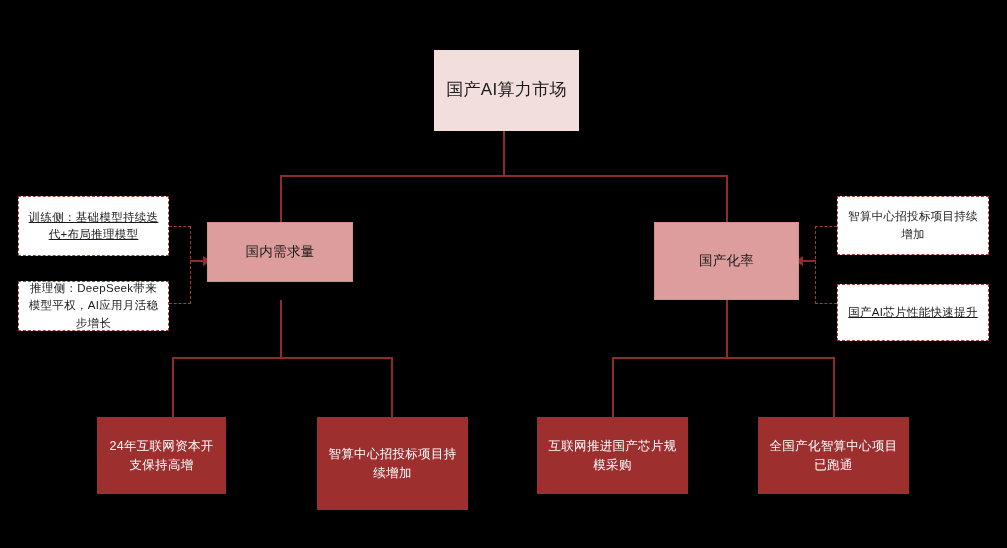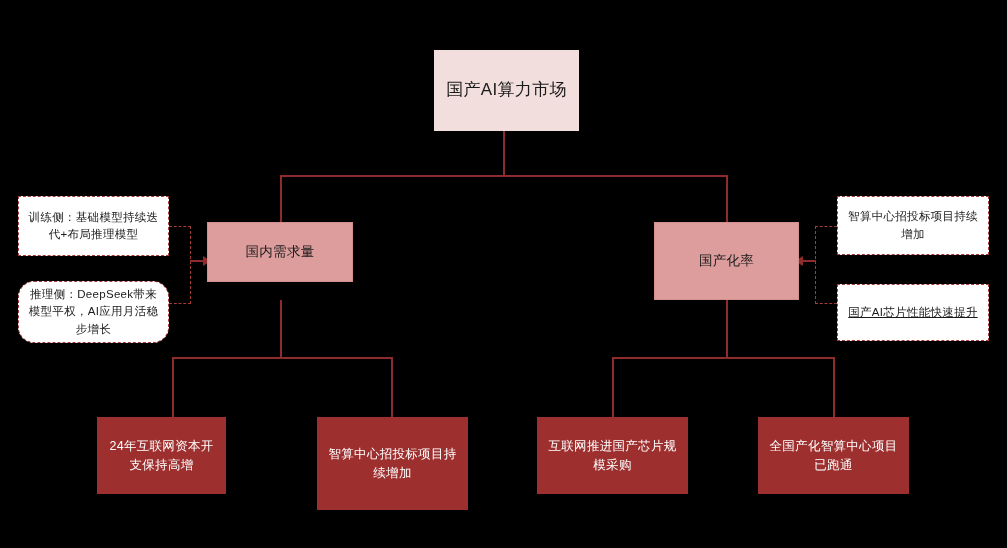--- a/index.html
+++ b/index.html
@@ -144,25 +144,25 @@
   </div>
 
   <div class="node lvl-leaf" style="left:537px; top:417px; width:151px; height:77px;">
     <span class="txt">互联网推进国产芯片规模采购</span>
   </div>
 
   <div class="node lvl-leaf" style="left:758px; top:417px; width:151px; height:77px;">
     <span class="txt">全国产化智算中心项目已跑通</span>
   </div>
 
-  <div class="node note" style="left:18px; top:196px; width:151px; height:60px;">
+  <div class="node note" style="left:18px; top:196px; width:151px; height:60px;text-decoration:underline;">
     <span class="txt">训练侧：基础模型持续迭代+布局推理模型</span>
   </div>
 
-  <div class="node note" style="left:18px; top:281px; width:151px; height:62px;border-radius:16px;">
+  <div class="node note" style="left:18px; top:281px; width:151px; height:50px;">
     <span class="txt">推理侧：DeepSeek带来模型平权，AI应用月活稳步增长</span>
   </div>
 
   <div class="node note" style="left:837px; top:196px; width:152px; height:59px;">
     <span class="txt">智算中心招投标项目持续增加</span>
   </div>
 
   <div class="node note" style="left:837px; top:284px; width:152px; height:57px;text-decoration:underline;">
     <span class="txt">国产AI芯片性能快速提升</span>
   </div>

